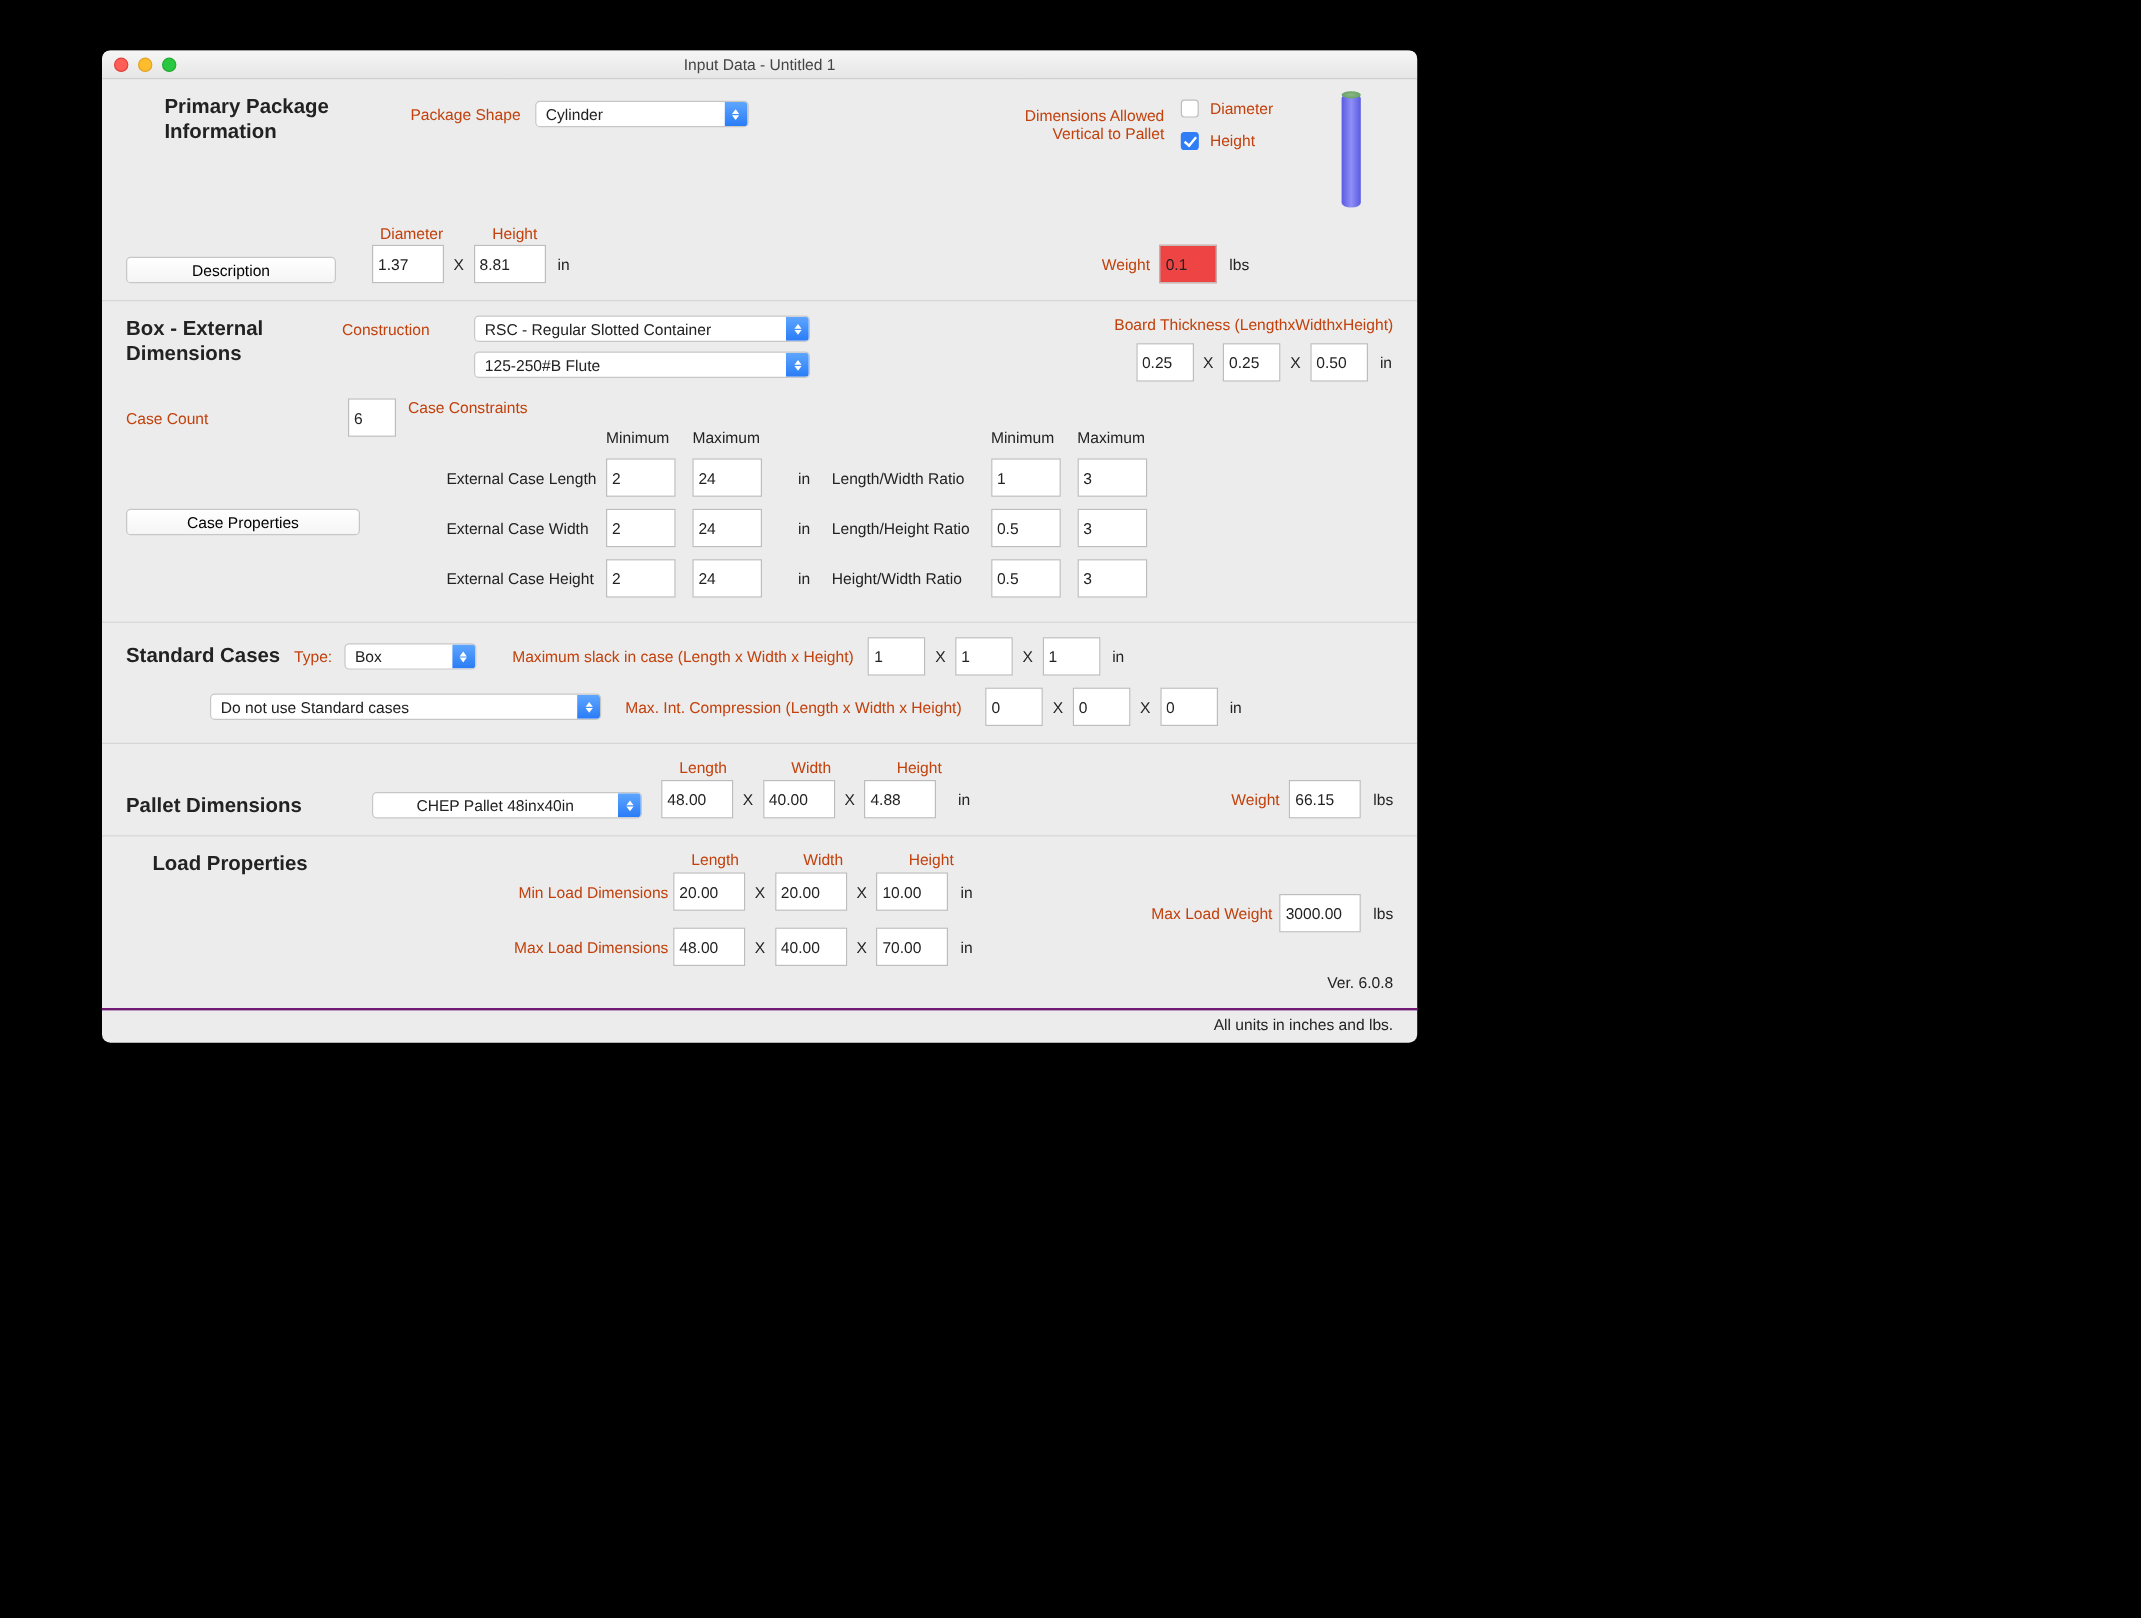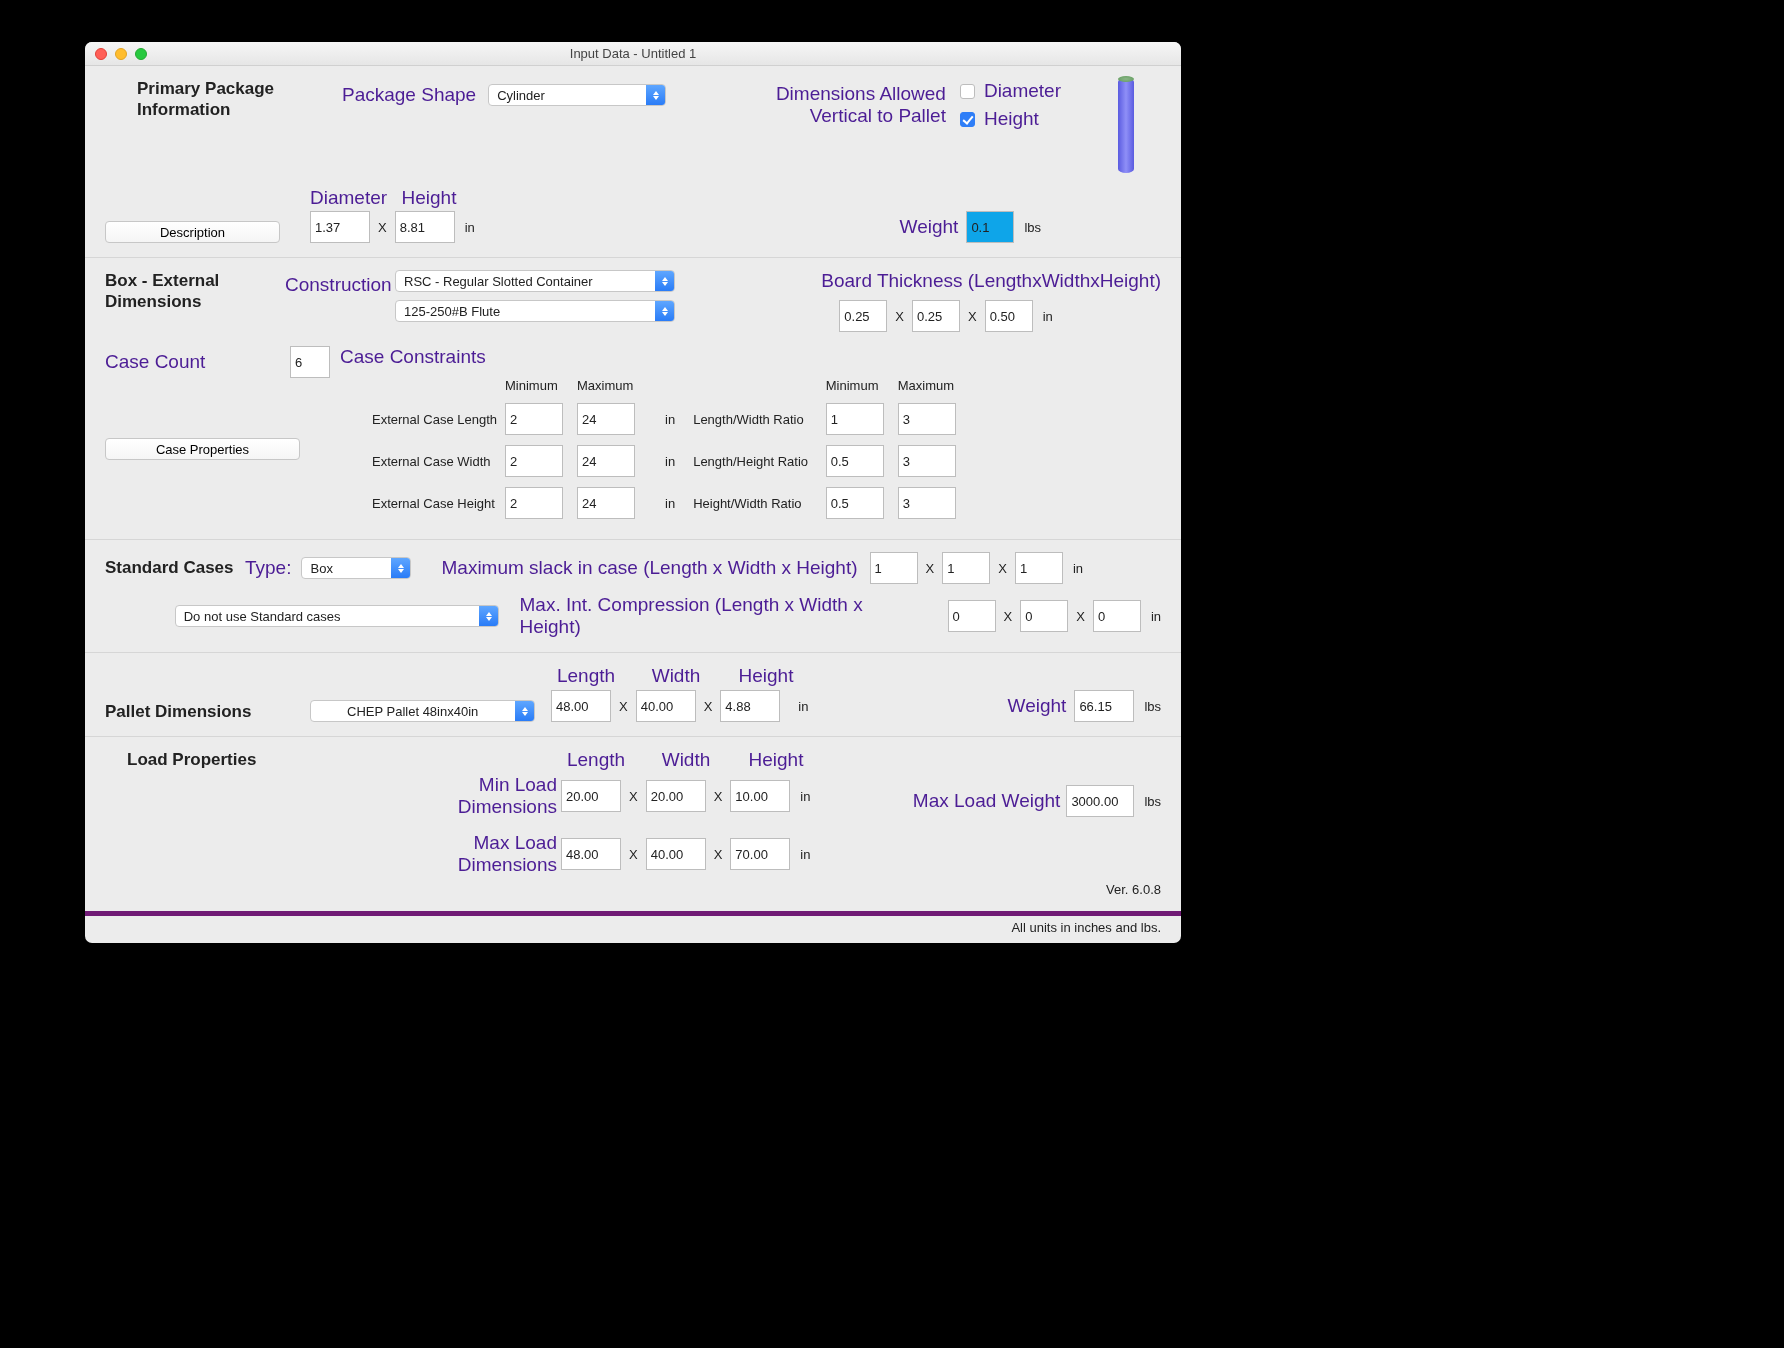--- a/index.html
+++ b/index.html
@@ -42,21 +42,21 @@
     border-bottom: 1px solid #d6d6d6;
     padding: 12px 20px 14px 20px;
   }
   .section:last-of-type { border-bottom:none; }
   h2.sh {
     font-size: 17px;
     font-weight: 700;
     margin: 0;
     line-height: 1.25;
   }
-  label.lbl, span.lbl { font-size: 19px; color:#4c1d95; }
+  label.lbl, span.lbl { font-size: 13px; color:#c2410c; }
   .row { display:flex; align-items:center; }
   input.txt {
     height: 32px;
     background:#fff;
     border:1px solid #bdbdbd;
     border-radius:0;
     padding:1px 4px;
     font-size:13px;
     color:#222;
   }
@@ -219,21 +219,21 @@
             <span class="x">X</span>
             <input class="txt med" value="8.81" style="">
             <span class="unit">in</span>
           </div>
         </div>
 
         <div style="flex:1"></div>
 
         <div class="row" style="margin-right:120px;">
           <span class="lbl" style="margin-right:8px;">Weight</span>
-          <input class="txt small" style="background: #0ea5e9;" value="0.1">
+          <input class="txt small" style="background: #ef4444;" value="0.1">
           <span class="unit">lbs</span>
         </div>
       </div>
     </div>
 
     <div class="section">
       <div class="row" style="align-items:flex-start;">
         <h2 class="sh" style="width:180px;white-space:pre-line;">Box - External
 Dimensions</h2>
 
@@ -387,21 +387,21 @@
         </div>
         <div style="flex:1"></div>
         <div class="row" style="align-self:flex-end;">
           <span class="lbl" style="margin-right:8px;">Weight</span>
           <input class="txt med" value="66.15" style="">
           <span class="unit">lbs</span>
         </div>
       </div>
     </div>
 
-    <div class="section" style="border-bottom:5px solid #701a75;padding-left:42px;">
+    <div class="section" style="border-bottom:2px solid #701a75;padding-left:42px;">
       <div class="row" style="align-items:flex-start;">
         <h2 class="sh" style="width:280px;">Load Properties</h2>
 
         <div>
           <div class="row" style="margin-left:154px;">
             <span class="lbl" style="width:70px;text-align:center;">Length</span>
             <span style="width:20px;"></span>
             <span class="lbl" style="width:70px;text-align:center;">Width</span>
             <span style="width:20px;"></span>
             <span class="lbl" style="width:70px;text-align:center;">Height</span>

